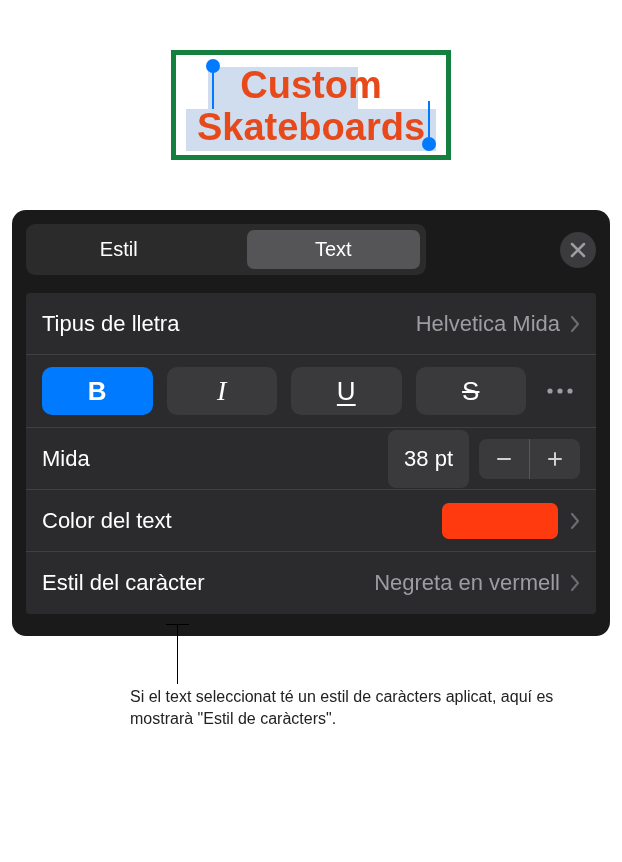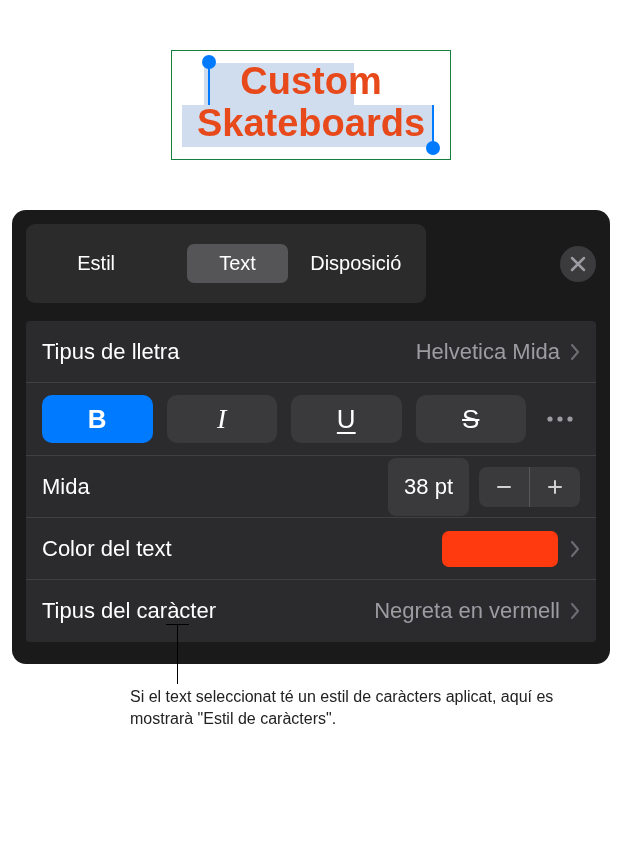--- a/index.html
+++ b/index.html
@@ -14,21 +14,21 @@
       font-family: -apple-system, BlinkMacSystemFont, "Helvetica Neue", sans-serif;
       position: relative;
     }
     .text-box-container {
       position: absolute;
       top: 50px;
       left: 50%;
       transform: translateX(-50%);
       width: 280px;
       height: 110px;
-      border: 1px solid #15803d;
+      border: 5px solid #15803d;
       background: #ffffff;
     }
     .selection-bg {
       position: absolute;
       background: #cfddef;
     }
     .sel-line1 {
       top: 12px;
       left: 32px;
       width: 150px;
@@ -100,21 +100,21 @@
       display: flex;
       align-items: center;
       justify-content: space-between;
       margin-bottom: 18px;
     }
     .segmented {
       display: flex;
       gap: 18px;
       background: #2b2b2c;
       border-radius: 9px;
-      padding: 20px;
+      padding: 6px;
       flex: 1;
       max-width: 400px;
     }
     .segment {
       flex: 1;
       text-align: center;
       padding: 8px 4px;
       font-size: 20px;
       color: #ffffff;
       border-radius: 7px;
@@ -276,21 +276,20 @@
   </div>
   <div class="cursor-handle-top"></div>
   <div class="cursor-handle-bottom"></div>
 </div>
 
 <div class="panel">
   <div class="panel-header">
     <div class="segmented">
       <div class="segment">Estil</div>
       <div class="segment active">Text</div>
-      <div class="segment">Disposició</div>
     </div>
     <div class="close-btn">
       <svg viewBox="0 0 16 16">
           <path d="M2 2 L14 14 M14 2 L2 14" stroke="#9c9ca2" stroke-width="2.5" stroke-linecap="round"></path>
         </svg>
     </div>
   </div>
 
   <div class="settings-list">
 
@@ -350,21 +349,21 @@
       <div class="row-label">Color del text</div>
       <div class="color-swatch" style="background:#ff3a0e"></div>
       <span class="chevron">
         <svg viewBox="0 0 10 18">
             <path d="M2 2 L8 9 L2 16" stroke="#6b6b70" stroke-width="2.2" fill="none" stroke-linecap="round" stroke-linejoin="round"></path>
           </svg>
       </span>
     </div>
 
     <div class="row">
-      <div class="row-label">Tipus del caràcter</div>
+      <div class="row-label">Estil del caràcter</div>
       <div class="row-value">Negreta en vermell</div>
       <span class="chevron">
         <svg viewBox="0 0 10 18">
             <path d="M2 2 L8 9 L2 16" stroke="#6b6b70" stroke-width="2.2" fill="none" stroke-linecap="round" stroke-linejoin="round"></path>
           </svg>
       </span>
     </div>
   </div>
 </div>
 

